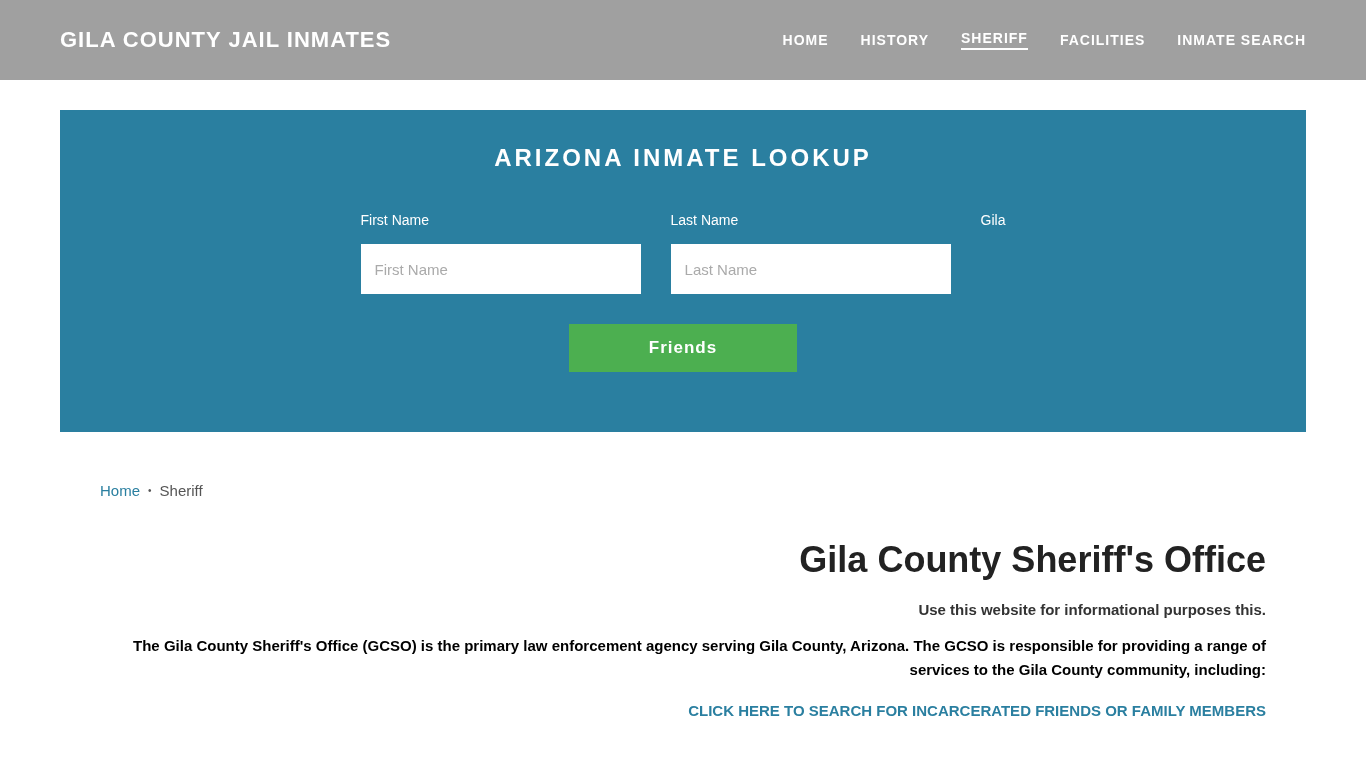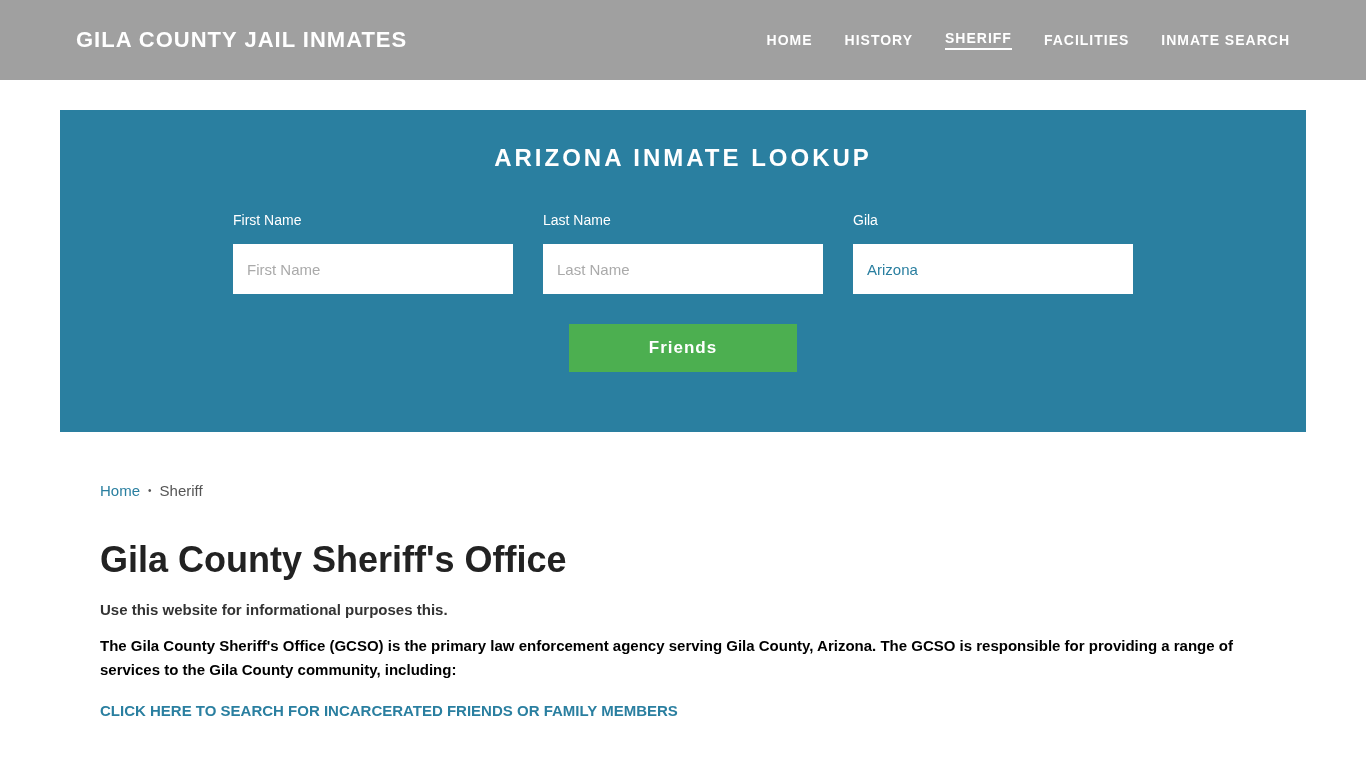--- a/index.html
+++ b/index.html
@@ -10,21 +10,21 @@
 
     body {
       font-family: Arial, sans-serif;
       background: #ffffff;
       color: #333;
     }
 
     
     .header {
       background: #a0a0a0;
-      padding: 0 76px;
+      padding: 0 60px;
       display: flex;
       align-items: center;
       justify-content: space-between;
       height: 80px;
     }
 
     .site-title {
       color: #ffffff;
       font-size: 22px;
       font-weight: 900;
@@ -144,20 +144,21 @@
       font-size: 10px;
     }
 
     .breadcrumb-current {
       color: #555;
     }
 
     
     .content {
       padding: 20px 100px 40px;
+      text-align: right;
     }
 
     .page-heading {
       font-size: 36px;
       font-weight: 700;
       color: #222;
       margin-bottom: 20px;
     }
 
     .disclaimer {
@@ -205,21 +206,20 @@
     <div class="field-group">
       <label class="field-label">First Name</label>
       <input class="field-input" type="text" placeholder="First Name" style="">
     </div>
     <div class="field-group">
       <label class="field-label">Last Name</label>
       <input class="field-input" type="text" placeholder="Last Name" style="">
     </div>
     <div class="field-group">
       <label class="field-label">Gila</label>
-      <input class="field-input state-input" type="text" value="Arizona" style="">
     </div>
   </div>
 
   <div class="search-button-row">
     <button class="search-button">Friends</button>
   </div>
 </section>
 
 <div class="breadcrumb">
   <a class="breadcrumb-home">Home</a>

